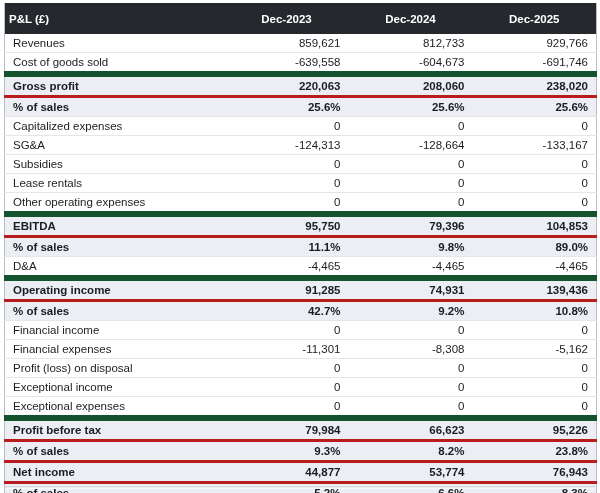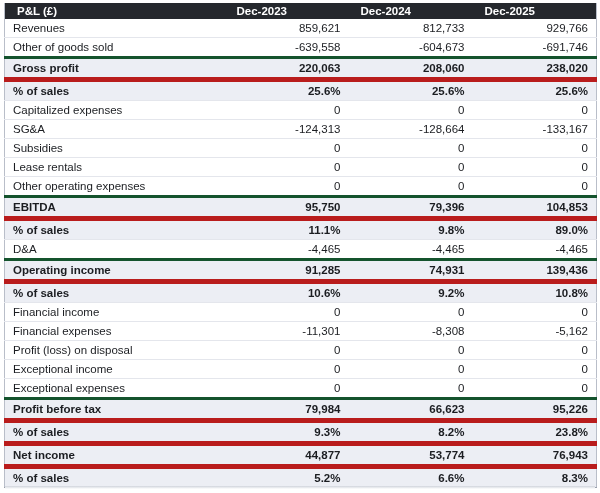--- a/index.html
+++ b/index.html
@@ -33,50 +33,50 @@
   }
 
   table.pl col.c-label { width: 220px; }
   table.pl col.c-val   { width: 124px; }
 
   thead th {
     background: #25282d;
     color: #ffffff;
     font-size: 11.5px;
     font-weight: bold;
-    height: 16px;
-    padding: 0 12px;
+    height: 31px;
+    padding: 0 4px;
     vertical-align: middle;
     white-space: nowrap;
   }
   thead th.lbl { text-align: left; }
-  thead th.val { text-align: left; }
+  thead th.val { text-align: center; }
 
   tbody td {
     font-size: 11.5px;
     color: #1b1d21;
     height: 18px;
     padding: 0 8px;
     vertical-align: middle;
     white-space: nowrap;
     border-top: 1px solid #e4e6ec;
     background: #ffffff;
   }
   tbody tr:first-child td { border-top: none; }
 
   tbody td.lbl { text-align: left; margin-left: 16px; }
   tbody td.val { text-align: right; }
 
   tbody tr.hl td {
     background: #eceef4;
     font-weight: bold;
-    border-top: 3px solid #14532d;
-  }
-
-  tbody tr.hl + tr.hl td { border-top: 5px solid #b91c1c; }
+    border-top: 6px solid #14532d;
+  }
+
+  tbody tr.hl + tr.hl td { border-top: 3px solid #b91c1c; }
 
   
   #pl-shadow {
     position: absolute;
     left: 5px;
     top: 486px;
     width: 590px;
     height: 3px;
     background: linear-gradient(to bottom, #cfd3db, #eceef1 60%, #ffffff);
   }
@@ -101,21 +101,21 @@
       </tr>
     </thead>
     <tbody id="pl-body">
         <tr>
           <td class="lbl">Revenues</td>
           <td class="val">859,621</td>
           <td class="val">812,733</td>
           <td class="val">929,766</td>
         </tr>
         <tr>
-          <td class="lbl">Other of goods sold</td>
+          <td class="lbl">Cost of goods sold</td>
           <td class="val">-639,558</td>
           <td class="val">-604,673</td>
           <td class="val">-691,746</td>
         </tr>
         <tr class="hl">
           <td class="lbl">Gross profit</td>
           <td class="val">220,063</td>
           <td class="val">208,060</td>
           <td class="val">238,020</td>
         </tr>
@@ -174,21 +174,21 @@
           <td class="val">-4,465</td>
         </tr>
         <tr class="hl">
           <td class="lbl">Operating income</td>
           <td class="val">91,285</td>
           <td class="val">74,931</td>
           <td class="val">139,436</td>
         </tr>
         <tr class="hl">
           <td class="lbl">% of sales</td>
-          <td class="val">10.6%</td>
+          <td class="val">42.7%</td>
           <td class="val">9.2%</td>
           <td class="val">10.8%</td>
         </tr>
         <tr>
           <td class="lbl">Financial income</td>
           <td class="val">0</td>
           <td class="val">0</td>
           <td class="val">0</td>
         </tr>
         <tr>

